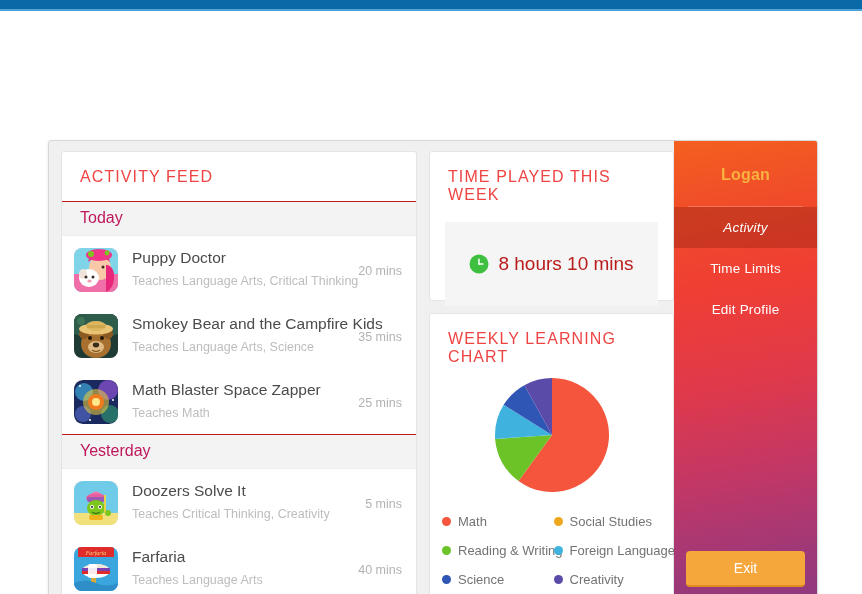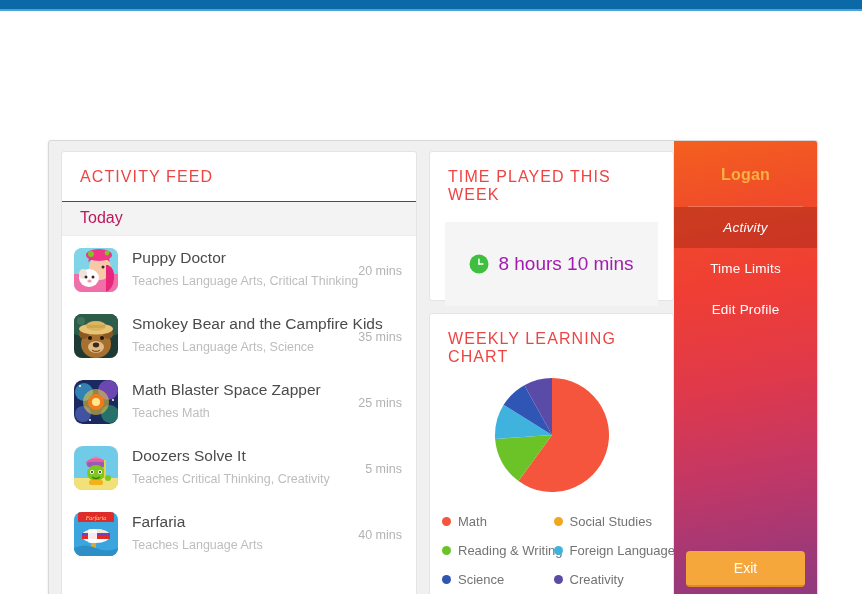--- a/index.html
+++ b/index.html
@@ -128,21 +128,21 @@
     align-items: center;
     justify-content: center;
   }
   #clock-icon {
     width: 20px; height: 20px;
     flex: 0 0 20px;
     margin-right: 9px;
   }
   #time-value {
     font-size: 19px;
-    color: #a21caf;
+    color: #b91c1c;
   }
   #chart-card {
     background: #ffffff;
     border: 1px solid #e4e4e4;
     border-radius: 3px;
     height: 288px;
     position: relative;
   }
   #pie-wrap {
     display: flex;
@@ -304,20 +304,21 @@
         <circle cx="39" cy="20" r="1" fill="#fff"></circle>
         <circle cx="16" cy="40" r="1" fill="#fff"></circle>
       </svg>
             </div>
             <div class="item-body">
               <div class="item-title">Math Blaster Space Zapper</div>
               <div class="item-sub">Teaches Math</div>
             </div>
             <div class="item-mins">25 mins</div>
           </div>
+          <div class="day-header">Yesterday</div>
           <div class="feed-item">
             <div class="app-icon">
               <svg viewBox="0 0 44 44">
         <rect width="44" height="44" rx="9" fill="#6fcbe8"></rect>
         <rect y="32" width="44" height="12" rx="0" fill="#f2e07a"></rect>
         <path d="M13 17 q9 -13 18 0z" fill="#f07bb0"></path>
         <ellipse cx="22" cy="17" rx="10" ry="4.5" fill="#e85fa0"></ellipse>
         <rect x="13" y="16" width="18" height="5" rx="2" fill="#9b59b6"></rect>
         <ellipse cx="22" cy="27" rx="9" ry="8" fill="#7ec81e"></ellipse>
         <circle cx="18" cy="26" r="2" fill="#fff"></circle>

